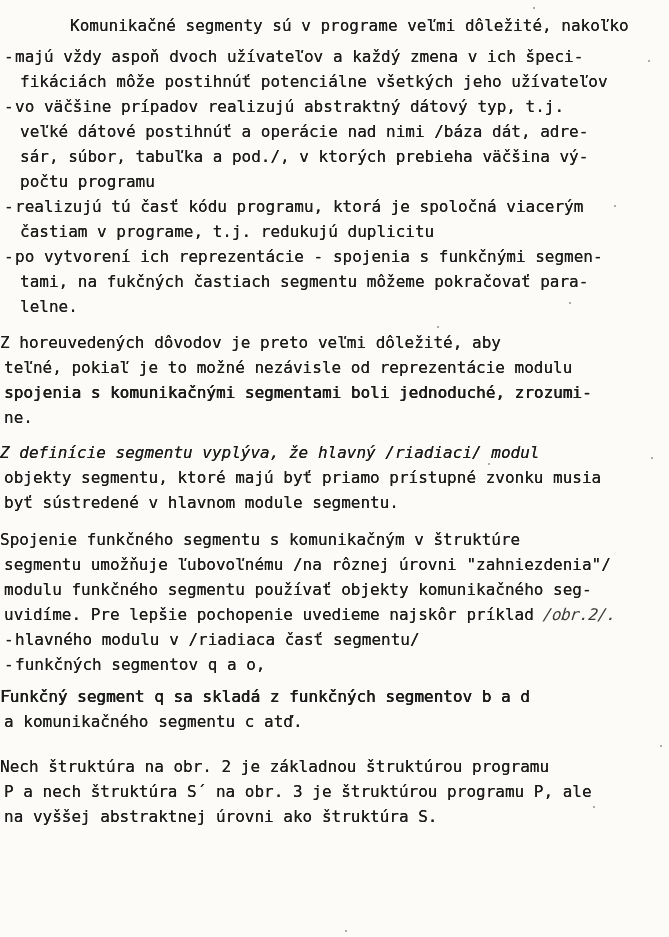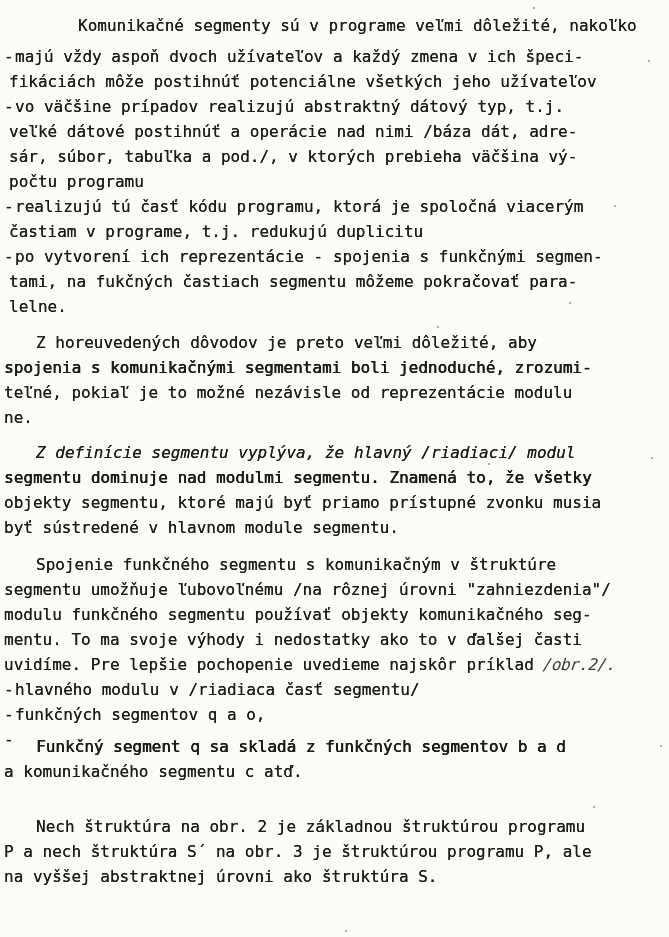--- a/index.html
+++ b/index.html
@@ -23,24 +23,24 @@
   }
   .line {
     position: relative;
     white-space: pre;
     text-shadow: 0 0 0.35px currentColor;
     letter-spacing: 0px;
   }
   .line.heavy {
     text-shadow: 0.45px 0 0 currentColor, 0 0.35px 0 currentColor;
   }
-  .indent-first-paragraph { padding-left: 70px; margin-left: 8px; }
-  .indent-paragraph       { padding-left: 36px; }
+  .indent-first-paragraph { padding-left: 70px; }
+  .indent-paragraph       { }
   .indent-flush           { padding-left: 4px;  }
-  .indent-hang            { padding-left: 9px; }
+  .indent-hang            { padding-left: 20px; }
   .indent-bullet          { padding-left: 15px; }
   .indent-bullet .dash {
     position: absolute;
     left: 4px;
     top: 0;
   }
   .note {
     font-style: italic;
     color: #3a3a3a;
     letter-spacing: -0.5px;
@@ -67,38 +67,36 @@
       <div class="line indent-bullet"><span class="dash">-</span><span>vo väčšine prípadov realizujú abstraktný dátový typ, t.j.</span></div>
       <div class="line indent-hang"><span>veľké dátové postihnúť a operácie nad nimi /báza dát, adre-</span></div>
       <div class="line indent-hang"><span>sár, súbor, tabuľka a pod./, v ktorých prebieha väčšina vý-</span></div>
       <div class="line indent-hang"><span>počtu programu</span></div>
       <div class="line indent-bullet"><span class="dash">-</span><span>realizujú tú časť kódu programu, ktorá je spoločná viacerým</span></div>
       <div class="line indent-hang"><span>častiam v programe, t.j. redukujú duplicitu</span></div>
       <div class="line indent-bullet"><span class="dash">-</span><span>po vytvorení ich reprezentácie - spojenia s funkčnými segmen-</span></div>
       <div class="line indent-hang"><span>tami, na fukčných častiach segmentu môžeme pokračovať para-</span></div>
       <div class="line indent-hang"><span>lelne.</span></div>
       <div class="line indent-paragraph" style="margin-top: 11px;"><span>Z horeuvedených dôvodov je preto veľmi dôležité, aby</span></div>
+      <div class="line indent-flush"><span>teľné, pokiaľ je to možné nezávisle od reprezentácie modulu</span></div>
       <div class="line indent-flush heavy"><span>spojenia s komunikačnými segmentami boli jednoduché, zrozumi-</span></div>
-      <div class="line indent-flush"><span>teľné, pokiaľ je to možné nezávisle od reprezentácie modulu</span></div>
       <div class="line indent-flush"><span>ne.</span></div>
       <div class="line indent-paragraph" style="margin-top: 10px; font-style: italic;"><span>Z definície segmentu vyplýva, že hlavný /riadiaci/ modul</span></div>
-      <div class="line indent-flush heavy"><span>segmentu dominuje nad modulmi segmentu. Znamená to, že všetky</span></div>
       <div class="line indent-flush"><span>objekty segmentu, ktoré majú byť priamo prístupné zvonku musia</span></div>
       <div class="line indent-flush"><span>byť sústredené v hlavnom module segmentu.</span></div>
       <div class="line indent-paragraph" style="margin-top: 12px;"><span>Spojenie funkčného segmentu s komunikačným v štruktúre</span></div>
       <div class="line indent-flush"><span>segmentu umožňuje ľubovoľnému /na rôznej úrovni "zahniezdenia"/</span></div>
       <div class="line indent-flush"><span>modulu funkčného segmentu používať objekty komunikačného seg-</span></div>
-      <div class="line indent-flush"><span>mentu. To ma svoje výhody i nedostatky ako to v ďalšej časti</span></div>
       <div class="line indent-flush"><span>uvidíme. Pre lepšie pochopenie uvedieme najskôr príklad </span><span class="note">/obr.2/.</span></div>
       <div class="line indent-bullet"><span class="dash">-</span><span>hlavného modulu v /riadiaca časť segmentu/</span></div>
       <div class="line indent-bullet"><span class="dash">-</span><span>funkčných segmentov q a o,</span></div>
       <div class="line indent-bullet"><span class="dash">-</span></div>
       <div class="line indent-paragraph heavy" style="margin-top: 7px;"><span>Funkčný segment q sa skladá z funkčných segmentov b a d</span></div>
       <div class="line indent-flush"><span>a komunikačného segmentu c atď.</span></div>
-      <div class="line indent-paragraph" style="margin-top: 30px;"><span>Nech štruktúra na obr. 2 je základnou štruktúrou programu</span></div>
+      <div class="line indent-paragraph" style="margin-top: 20px;"><span>Nech štruktúra na obr. 2 je základnou štruktúrou programu</span></div>
       <div class="line indent-flush"><span>P a nech štruktúra S´ na obr. 3 je štruktúrou programu P, ale</span></div>
       <div class="line indent-flush"><span>na vyššej abstraktnej úrovni ako štruktúra S.</span></div>
     </div>
 <div class="speck" style="left: 533px; top: 7px;"></div>
     <div class="speck" style="left: 648px; top: 60px;"></div>
     <div class="speck" style="left: 614px; top: 205px;"></div>
     <div class="speck" style="left: 437px; top: 326px;"></div>
     <div class="speck" style="left: 569px; top: 302px;"></div>
     <div class="speck" style="left: 488px; top: 463px;"></div>
     <div class="speck" style="left: 660px; top: 745px;"></div>

